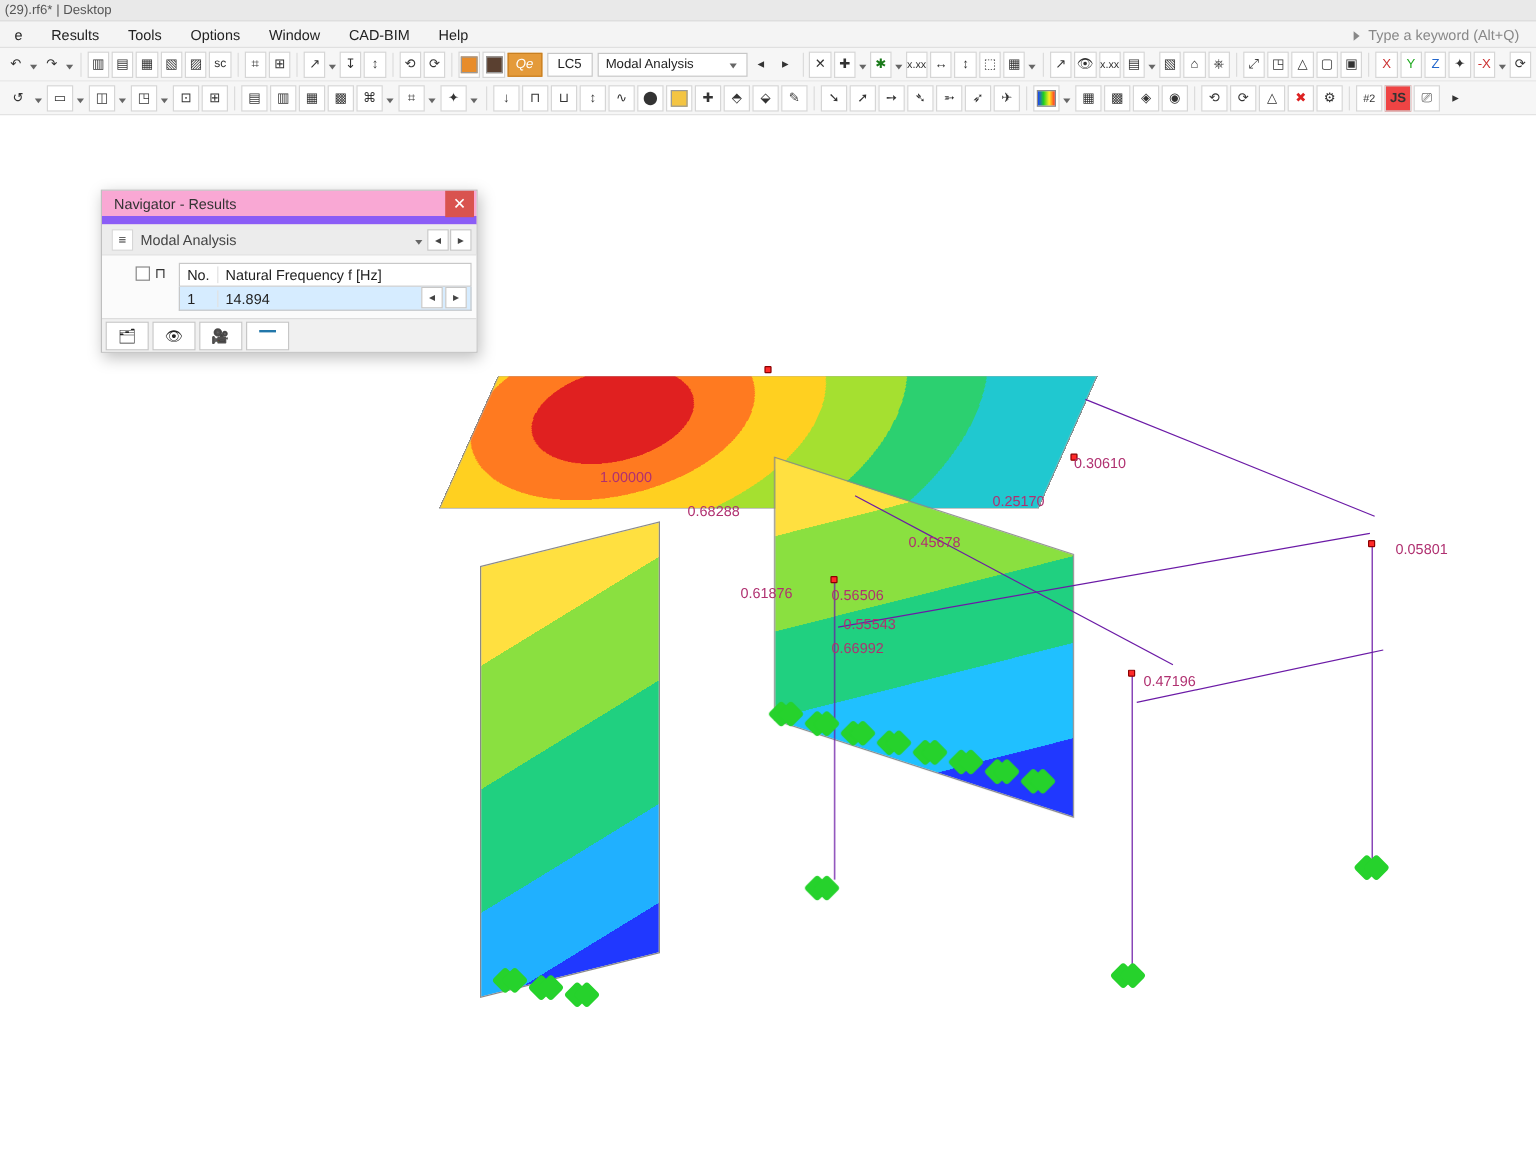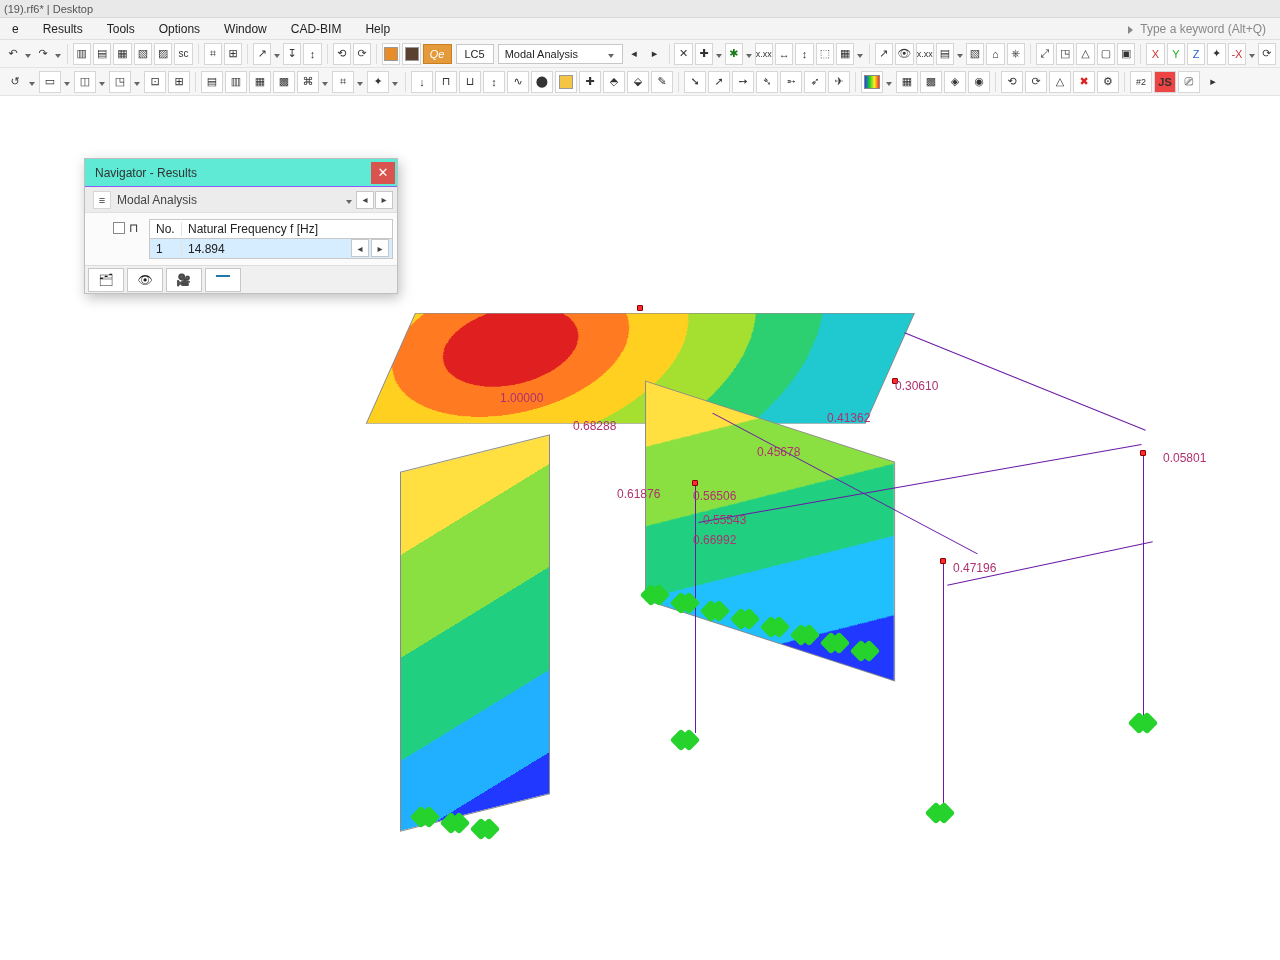--- a/index.html
+++ b/index.html
@@ -95,21 +95,21 @@
     left: 84px; top: 158px;
     width: 314px;
     background: #f6f6f6;
     border: 1px solid #bfbfbf;
     box-shadow: 2px 4px 12px rgba(0,0,0,0.25);
     z-index: 50;
   }
   .nav-title {
     height: 28px; display:flex; align-items:center; justify-content:space-between;
     padding:0 0 0 10px;
-    background:#5eead4;border-bottom:1px solid #8b5cf6;
+    background:#f9a8d4;border-bottom:7px solid #8b5cf6;
     font-size:12px;color:#333;
   }
   .nav-title .close{
     width:24px;height:22px;background:#d9534f;color:#fff;display:flex;align-items:center;justify-content:center;
     font-size:13px;margin:2px;
   }
   .nav-sub{
     height:26px;display:flex;align-items:center;justify-content:space-between;
     padding:0 4px 0 8px;border-bottom:1px solid #e0e0e0;background:#ececec;
   }
@@ -192,21 +192,21 @@
   .support::before{left:0;top:4px;}
   .support::after{left:8px;top:4px;}
   .ann{
     position:absolute;font-size:12px;color:#b03070;white-space:nowrap;
   }
 </style>
 </head>
 <body>
 
 <div class="titlebar">
-  <span>(19).rf6* | Desktop</span>
+  <span>(29).rf6* | Desktop</span>
 </div>
 
 <div class="menubar">
   <div class="menu-item">e</div>
   <div class="menu-item">Results</div>
   <div class="menu-item">Tools</div>
   <div class="menu-item">Options</div>
   <div class="menu-item">Window</div>
   <div class="menu-item">CAD-BIM</div>
   <div class="menu-item">Help</div>
@@ -394,21 +394,21 @@
     <div class="support" style="left:470px;top:346px"></div>
 
     <div id="ann-host">
         <div class="ann" style="left: 105px; top: 88px;">1.00000</div>
         <div class="ann" style="left: 178px; top: 116px;">0.68288</div>
         <div class="ann" style="left: 222px; top: 184px;">0.61876</div>
         <div class="ann" style="left: 298px; top: 186px;">0.56506</div>
         <div class="ann" style="left: 308px; top: 210px;">0.55543</div>
         <div class="ann" style="left: 298px; top: 230px;">0.66992</div>
         <div class="ann" style="left: 362px; top: 142px;">0.45678</div>
-        <div class="ann" style="left: 432px; top: 108px;">0.41362</div>
+        <div class="ann" style="left: 432px; top: 108px;">0.25170</div>
         <div class="ann" style="left: 500px; top: 76px;">0.30610</div>
         <div class="ann" style="left: 558px; top: 258px;">0.47196</div>
         <div class="ann" style="left: 768px; top: 148px;">0.05801</div>
       </div>
   </div>
 </div>
 
 <div class="navigator">
   <div class="nav-title">
     <span>Navigator - Results</span>

